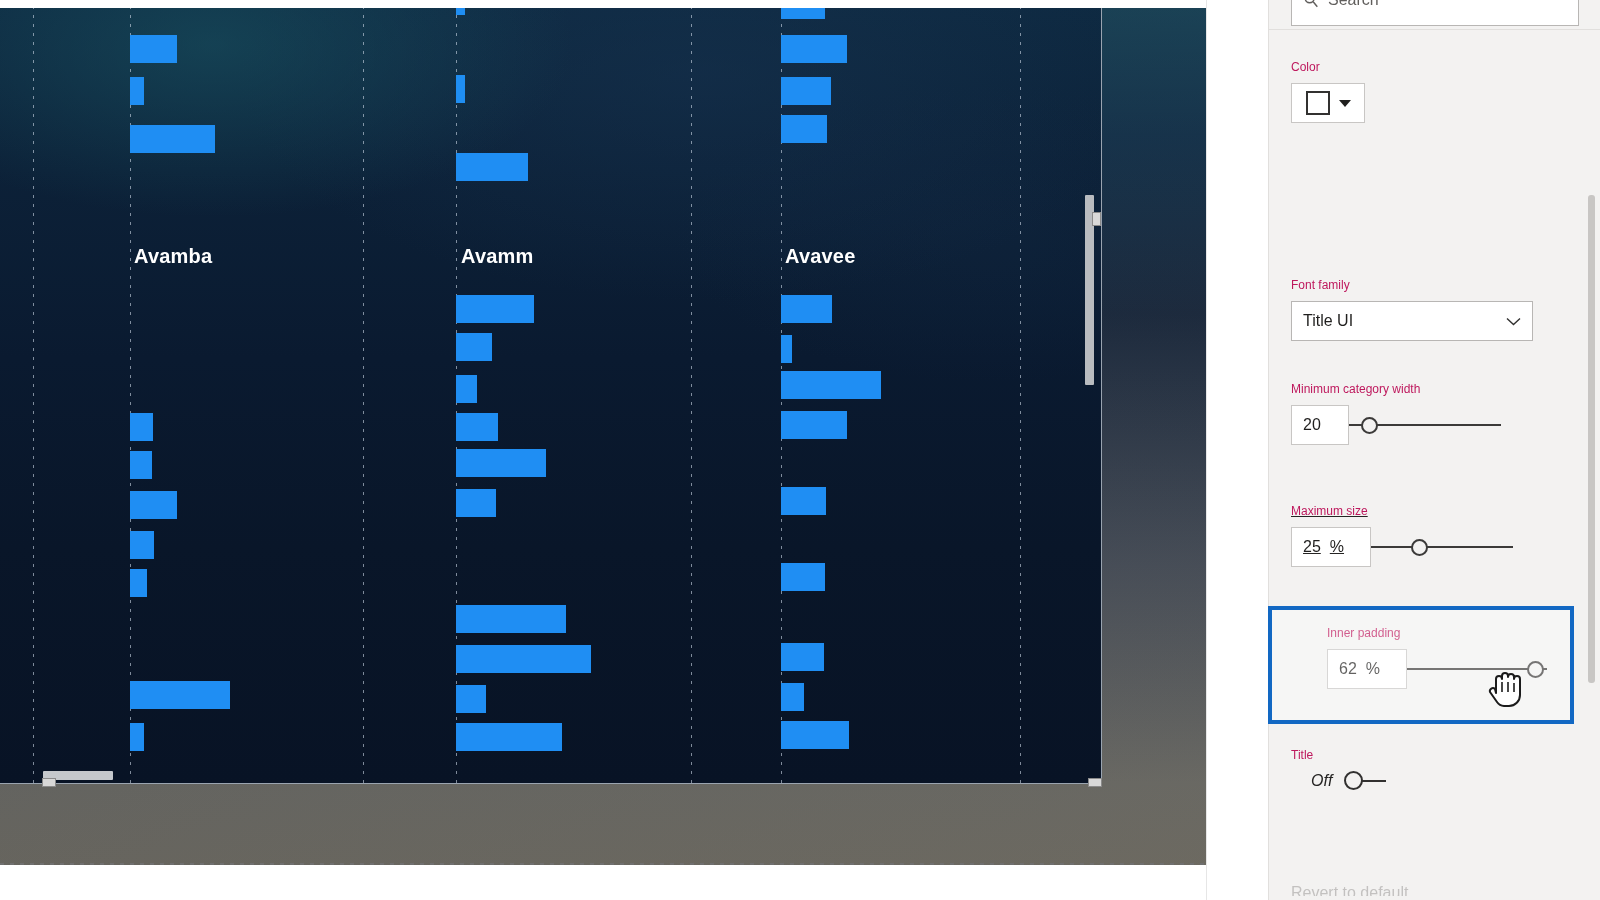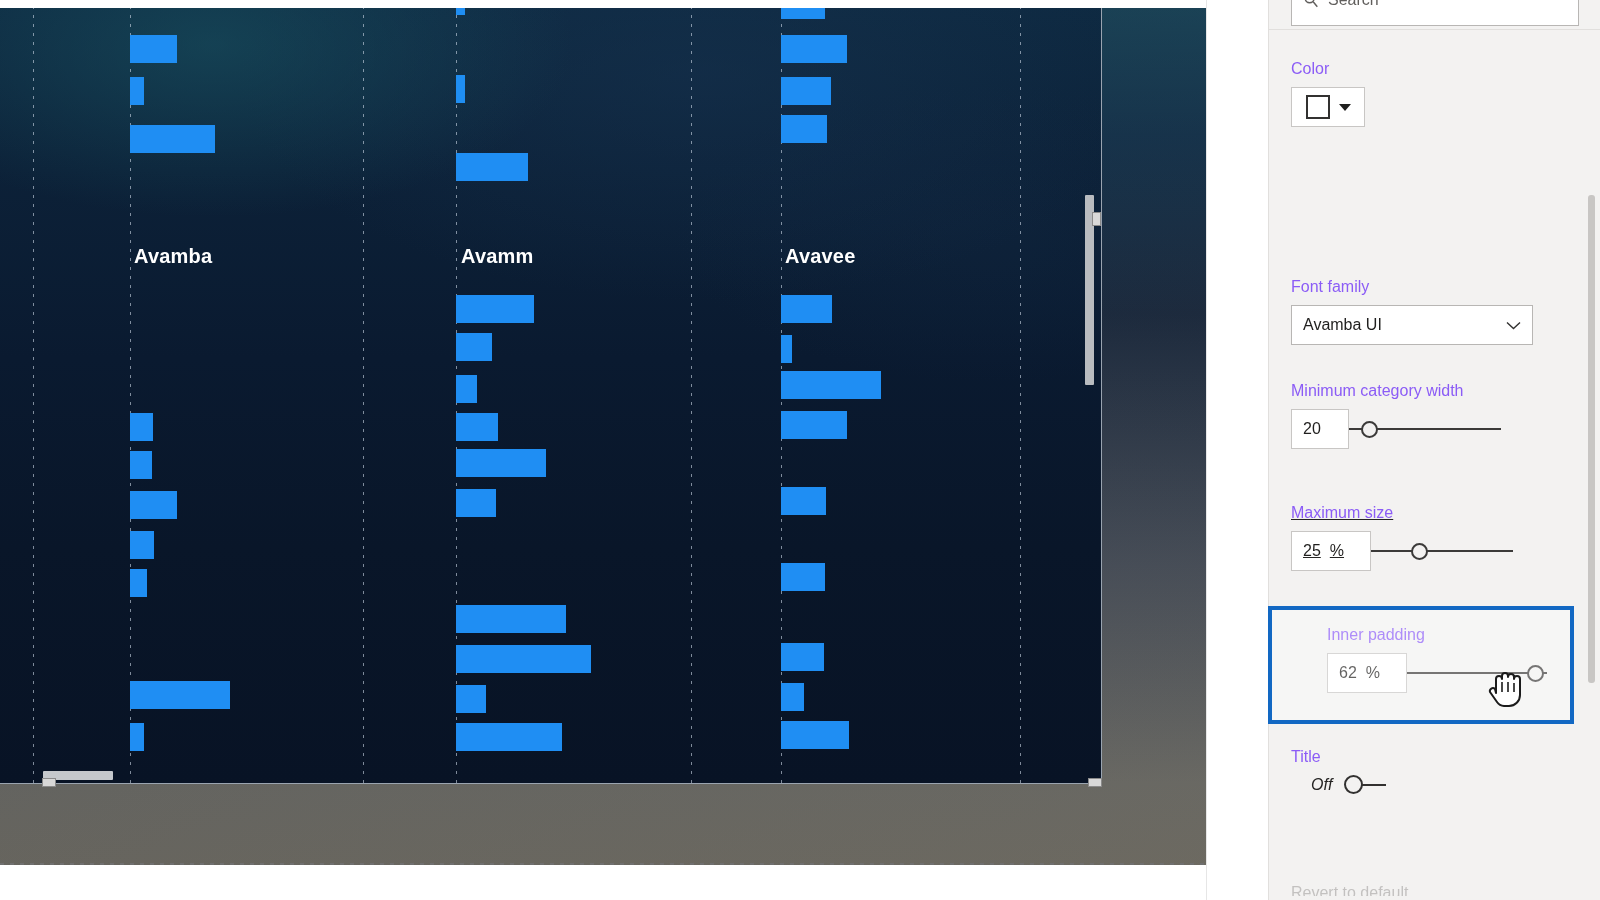--- a/index.html
+++ b/index.html
@@ -130,21 +130,21 @@
     background: #ffffff; border: 1px solid #b8b6b4;
     display: flex; align-items: center; gap: 8px; padding: 0 10px;
   }
   .search-icon { width: 18px; height: 18px; flex: 0 0 auto; color: #605e5c; }
   .search-text { color: #605e5c; font-size: 16px; }
   .pane-divider {
     position: absolute; left: 0; right: 0; top: 29px; height: 1px; background: #e1dfdd;
   }
 
   .field { position: absolute; left: 22px; width: 290px; }
-  .field-label { font-size: 16px; color: #8b5cf6; margin-bottom: 9px; white-space: nowrap; }
+  .field-label { font-size: 12px; color: #be185d; margin-bottom: 9px; white-space: nowrap; }
 
   
   .color-ctrl {
     width: 74px; height: 40px; background: #fff; border: 1px solid #c8c6c4;
     display: flex; align-items: center; justify-content: center; gap: 9px;
   }
   .swatch { width: 24px; height: 24px; background: #fff; border: 2px solid #323130; }
   .caret-down {
     width: 0; height: 0; border-left: 6px solid transparent;
     border-right: 6px solid transparent; border-top: 7px solid #201f1e;
@@ -333,21 +333,21 @@
       <div class="color-ctrl">
         <span class="swatch"></span>
         <span class="caret-down"></span>
       </div>
     </div>
 
 
     <div class="field" style="top:278px;">
       <div class="field-label">Font family</div>
       <div class="dropdown">
-        <span class="dd-val">Avamba UI</span>
+        <span class="dd-val">Title UI</span>
         <svg class="dd-chev" viewBox="0 0 15 9" fill="none" stroke="#323130" stroke-width="1.4">
             <polyline points="1,1.5 7.5,7.5 14,1.5"></polyline>
           </svg>
       </div>
     </div>
 
     <div class="field" style="top:382px;">
       <div class="field-label">Minimum category width</div>
       <div class="srow">
         <div class="num-box">

